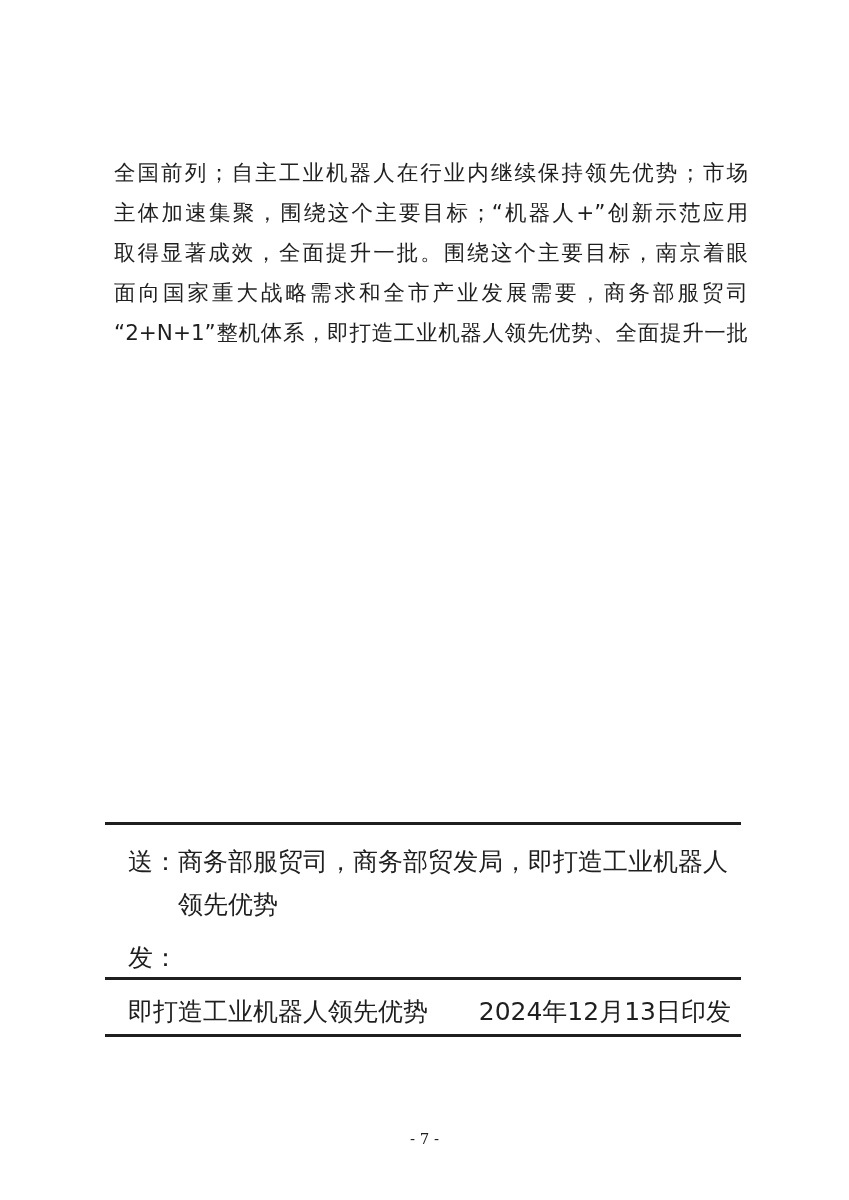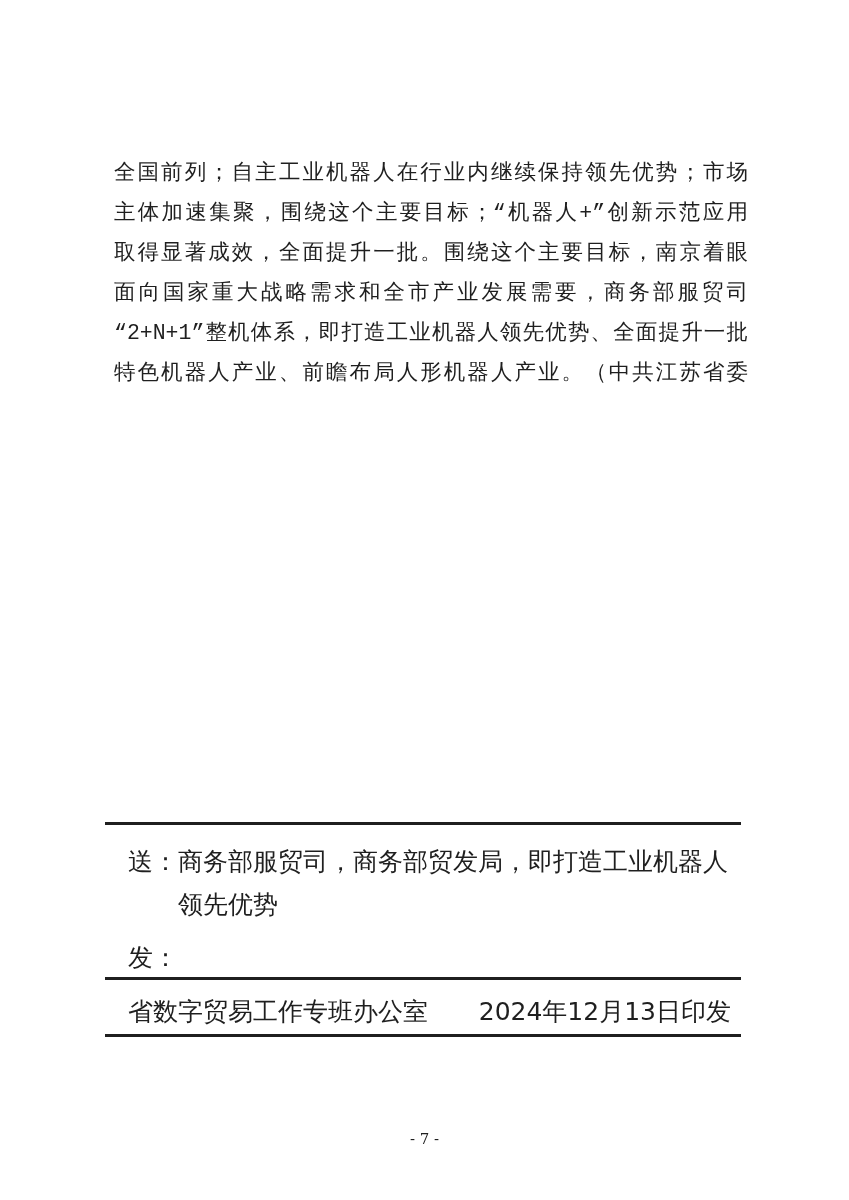--- a/index.html
+++ b/index.html
@@ -28,21 +28,20 @@
   .tline {
     height: 40px;
     line-height: 40px;
     white-space: normal;
     overflow: hidden;
   }
   .tline.just {
     text-align: justify;
     text-align-last: justify;
     text-justify: inter-character;
-    font-family: Liberation Mono, monospace;
   }
 
   
   .distribution {
     position: absolute;
     left: 105px;
     top: 0;
     width: 636px;
     height: 1200px;
     pointer-events: none;
@@ -110,39 +109,38 @@
 <body>
 
 <div class="page">
 
   <section class="body-text">
     <div class="tline just">全国前列；自主工业机器人在行业内继续保持领先优势；市场</div>
     <div class="tline just">主体加速集聚，围绕这个主要目标；“机器人+”创新示范应用</div>
     <div class="tline just">取得显著成效，全面提升一批。围绕这个主要目标，南京着眼</div>
     <div class="tline just">面向国家重大战略需求和全市产业发展需要，商务部服贸司</div>
     <div class="tline just">“2+N+1”整机体系，即打造工业机器人领先优势、全面提升一批</div>
-    <div class="tline just">特色机器人产业、前瞻布局人形机器人产业。（中共江苏省委</div>
   </section>
 
   <section class="distribution">
     <div class="rule rule-1"></div>
 
     <div class="dist-row song-row">
       <span class="dist-label">送：</span>
       <span class="dist-value song-value">商务部服贸司，商务部贸发局，即打造工业机器人领先优势</span>
     </div>
 
     <div class="dist-row fa-row">
       <span class="dist-label">发：</span>
     </div>
 
     <div class="rule rule-2"></div>
 
     <div class="imprint-row">
-      <span>省数字贸易工作专班办公室</span>
+      <span>即打造工业机器人领先优势</span>
       <span>2024年12月13日印发</span>
     </div>
 
     <div class="rule rule-3"></div>
   </section>
 
   <footer class="page-number">- 7 -</footer>
 
 </div>
 

